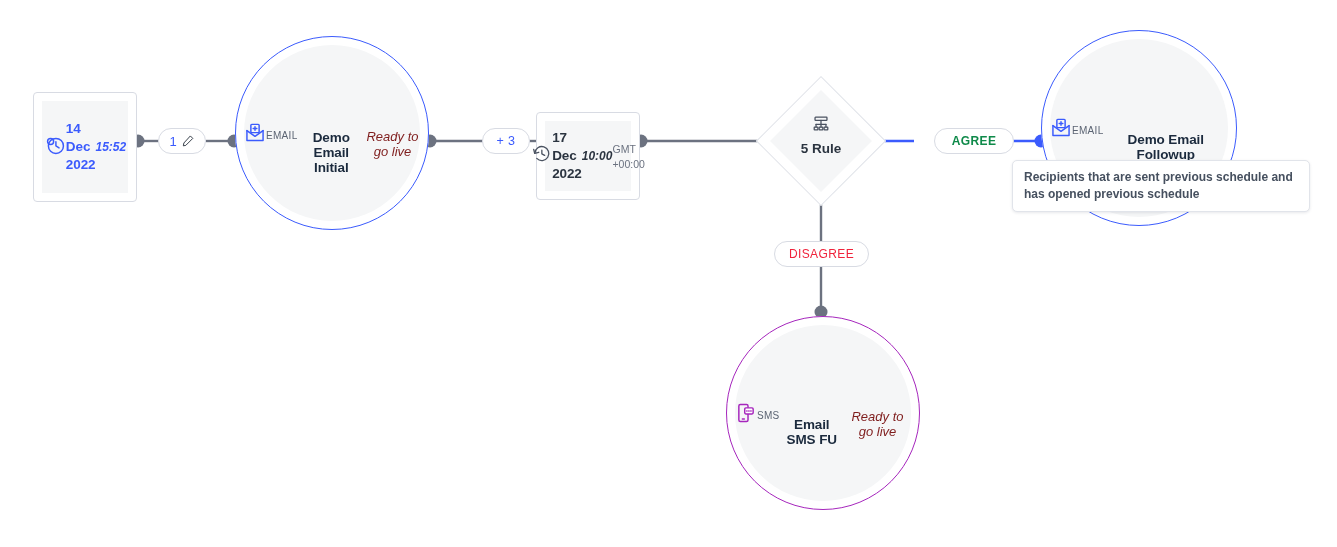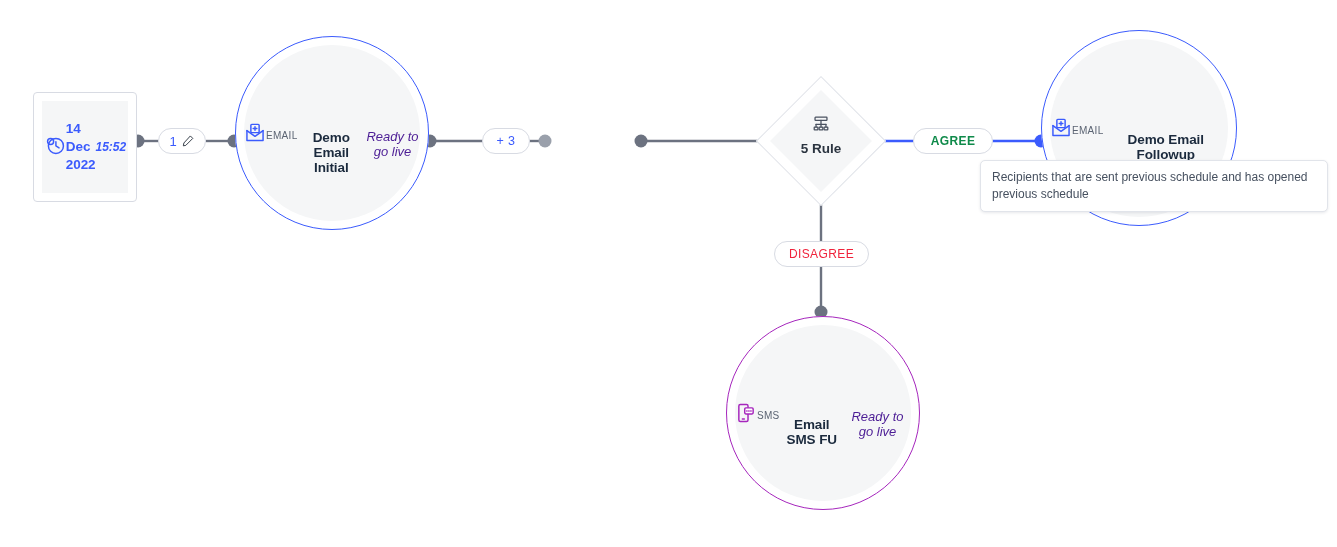--- a/index.html
+++ b/index.html
@@ -111,21 +111,21 @@
     font-size: 13.5px;
     font-weight: bold;
     color: #1b2a3d;
     margin-top: 38px;
     letter-spacing: -0.1px;
     text-align: center;
   }
   .node-status {
     font-size: 13px;
     font-style: italic;
-    color: #4c1d95;
+    color: #7f1d1d;
     margin-top: 22px;
     text-align: center;
   }
 
   
   .diamond {
     position: absolute;
     width: 92px;
     height: 92px;
     transform: rotate(45deg);
@@ -268,20 +268,34 @@
       <div class="node-kind">EMAIL</div>
       <div class="node-title">Demo Email Initial</div>
       <div class="node-status">Ready to go live</div>
     </div>
   </div>
 
   <div class="pill pill-plus" style="left:482px; top:128px; width:48px;">
     <span>+ 3</span>
   </div>
 
+  <div class="date-card card-mid" style="left:536px; top:112px; width:104px; height:88px;">
+    <div class="date-inner">
+      <div class="date-icon">
+        <svg width="21" height="21" viewBox="0 0 24 24" fill="none" stroke="#4a5260" stroke-width="1.5" stroke-linecap="round" stroke-linejoin="round">
+          <path d="M4.4 11.6a8 8 0 1 1 2.2 6"></path>
+          <polyline points="3.1,7.2 4.2,11.9 8.9,10.6"></polyline>
+          <polyline points="12.4,8.2 12.4,12.4 15.6,14.2"></polyline>
+        </svg>
+      </div>
+      <div class="date-line1">17 Dec 2022</div>
+      <div class="date-line2">10:00</div>
+      <div class="date-line3">GMT +00:00</div>
+    </div>
+  </div>
 
   <div class="diamond" style="left:775px; top:95px;">
     <div class="diamond-fill"></div>
   </div>
   <div class="diamond-content" style="left:761px; top:114px;">
     <div class="node-icon">
       <svg width="24" height="22" viewBox="0 0 24 24" fill="none" stroke="#4a5260" stroke-width="1.4" stroke-linecap="round" stroke-linejoin="round">
         <rect x="5.5" y="3.5" width="13" height="3.4" rx="0.6"></rect>
         <line x1="12" y1="6.9" x2="12" y2="11.4"></line>
         <line x1="6.6" y1="11.4" x2="17.4" y2="11.4"></line>
@@ -289,21 +303,21 @@
         <line x1="12" y1="11.4" x2="12" y2="14.2"></line>
         <line x1="17.4" y1="11.4" x2="17.4" y2="14.2"></line>
         <rect x="4.6" y="14.2" width="4" height="3.2" rx="0.5"></rect>
         <rect x="10" y="14.2" width="4" height="3.2" rx="0.5"></rect>
         <rect x="15.4" y="14.2" width="4" height="3.2" rx="0.5"></rect>
       </svg>
     </div>
     <div class="rule-label">5 Rule</div>
   </div>
 
-  <div class="pill pill-agree" style="left:913px; top:128px; width:80px;">
+  <div class="pill pill-agree" style="left:934px; top:128px; width:80px;">
     <span>AGREE</span>
   </div>
 
   <div class="pill pill-disagree" style="left:774px; top:241px; width:95px;">
     <span>DISAGREE</span>
   </div>
 
   <div class="circle-node email" style="left:1041px; top:30px; width:196px; height:196px;">
     <div class="circle-ring"></div>
     <div class="circle-fill">
@@ -315,21 +329,21 @@
           <path d="M3.2 9.4 3.2 20.2 20.8 20.2 20.8 9.4"></path>
           <polyline points="3.2,9.4 12,15.6 20.8,9.4"></polyline>
         </svg>
       </div>
       <div class="node-kind">EMAIL</div>
       <div class="node-title">Demo Email Followup</div>
       <div class="node-status"></div>
     </div>
   </div>
 
-  <div class="tooltip" style="left:980px; top:160px; width:348px;">
+  <div class="tooltip" style="left:1012px; top:160px; width:298px;font-weight:bold;">
     <span>Recipients that are sent previous schedule and has opened previous schedule</span>
   </div>
 
   <div class="circle-node sms" style="left:726px; top:316px; width:194px; height:194px;">
     <div class="circle-ring"></div>
     <div class="circle-fill">
       <div class="node-icon">
         <svg width="22" height="22" viewBox="0 0 24 24" fill="none" stroke="#a626bd" stroke-width="1.6" stroke-linecap="round" stroke-linejoin="round">
           <rect x="4.2" y="2.8" width="10" height="18.4" rx="1.6"></rect>
           <line x1="8" y1="18.6" x2="10.2" y2="18.6"></line>

